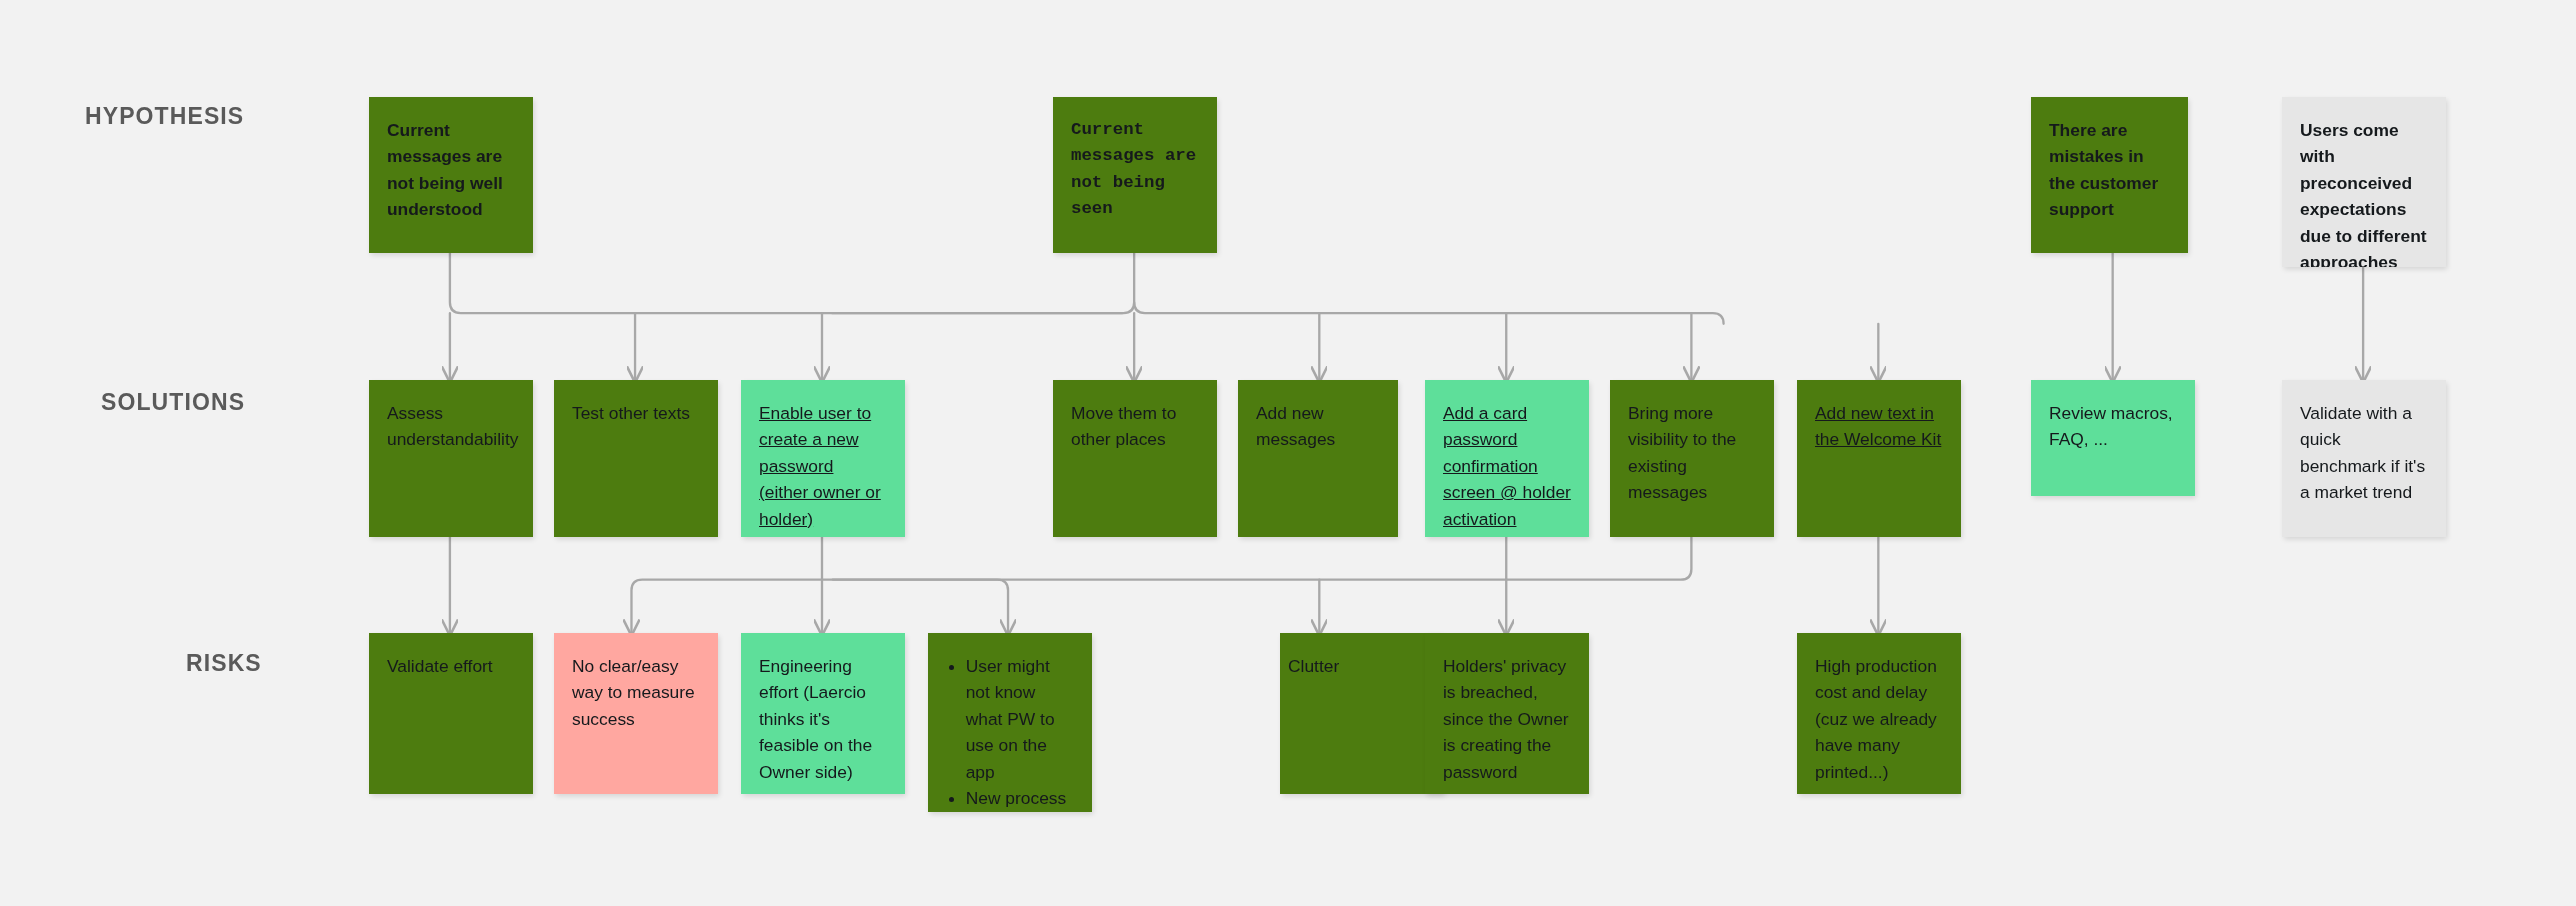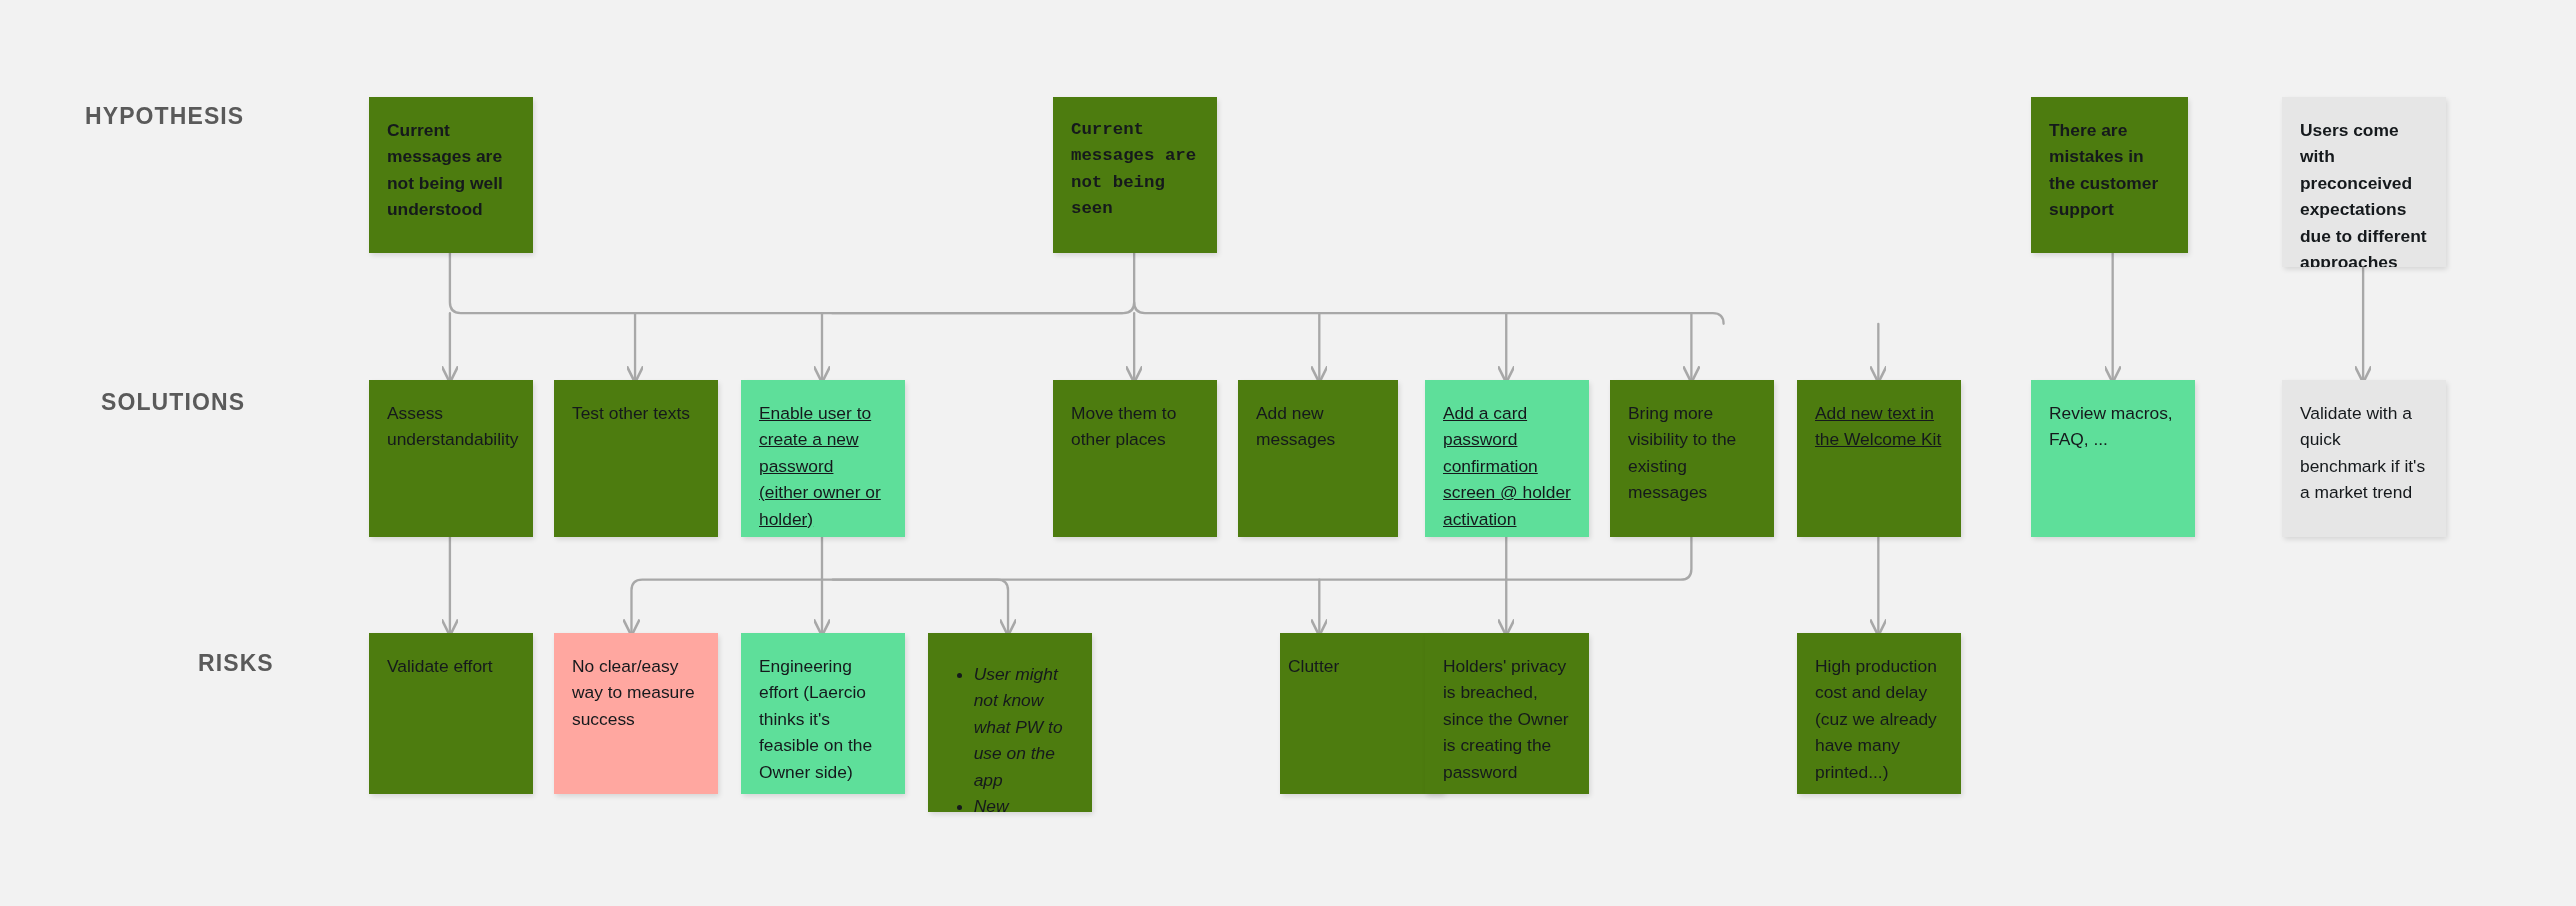--- a/index.html
+++ b/index.html
@@ -46,24 +46,23 @@
     box-shadow: 1.8px 2.7px 5.4px rgba(0,0,0,0.13);
     overflow: hidden;
   }
   .note.yellow { background: #4d7c0f; }
   .note.green  { background: #5EDF9A; }
   .note.red    { background: #FFA7A0; }
   .note.gray   { background: #E6E6E6; }
   .note.bold   { font-weight: bold; }
   .note .u { text-decoration: underline; }
   .note ul {
-    margin: 8px;
+    margin: 0;
     padding-left: 19.7px;
     list-style: disc;
-    font-style: italic;
   }
   .note ul li { margin: 0; padding: 0; }
   .note .txt { display: block; }
 </style>
 </head>
 <body>
 
 <div id="board">
 
   <svg id="connectors" viewBox="0 0 2880 1014" width="2576" height="907" xmlns="http://www.w3.org/2000/svg">
@@ -104,21 +103,21 @@
 
       <path d="M 1475 648 L 1475 708" marker-end="url(#arrow)"></path>
       <path d="M 1684 648 L 1684 708" marker-end="url(#arrow)"></path>
 
       <path d="M 2100 600 L 2100 708" marker-end="url(#arrow)"></path>
     </g>
   </svg>
 
   <div class="row-label" style="left:85px; top:103px;">HYPOTHESIS</div>
   <div class="row-label" style="left:101px; top:389px;">SOLUTIONS</div>
-  <div class="row-label" style="left:198px; top:650px;text-align:center;">RISKS</div>
+  <div class="row-label" style="left:186px; top:650px;text-align:center;">RISKS</div>
 
   <div class="note yellow bold" style="left:369px; top:97px; width:164px; height:156px;">
     <span class="txt">Current messages are not being well understood</span>
   </div>
   <div class="note yellow bold" style="left:1053px; top:97px; width:164px; height:156px;font-family:Liberation Mono, monospace;">
     <span class="txt">Current messages are not being seen</span>
   </div>
   <div class="note yellow bold" style="left:2031px; top:97px; width:157px; height:156px;">
     <span class="txt">There are mistakes in the customer support</span>
   </div>
@@ -143,21 +142,21 @@
   </div>
   <div class="note green" style="left:1425px; top:380px; width:164px; height:157px;">
     <span class="txt u">Add a card password confirmation screen @ holder activation</span>
   </div>
   <div class="note yellow" style="left:1610px; top:380px; width:164px; height:157px;">
     <span class="txt">Bring more visibility to the existing messages</span>
   </div>
   <div class="note yellow" style="left:1797px; top:380px; width:164px; height:157px;">
     <span class="txt u">Add new text in the Welcome Kit</span>
   </div>
-  <div class="note green" style="left:2031px; top:380px; width:164px; height:157px;">
+  <div class="note green" style="left:2031px; top:380px; width:164px; height:116px;">
     <span class="txt">Review macros, FAQ, ...</span>
   </div>
   <div class="note gray" style="left:2282px; top:380px; width:164px; height:157px;">
     <span class="txt">Validate with a quick benchmark if it's a market trend</span>
   </div>
 
   <div class="note yellow" style="left:369px; top:633px; width:164px; height:161px;">
     <span class="txt">Validate effort</span>
   </div>
   <div class="note red" style="left:554px; top:633px; width:164px; height:161px;">

